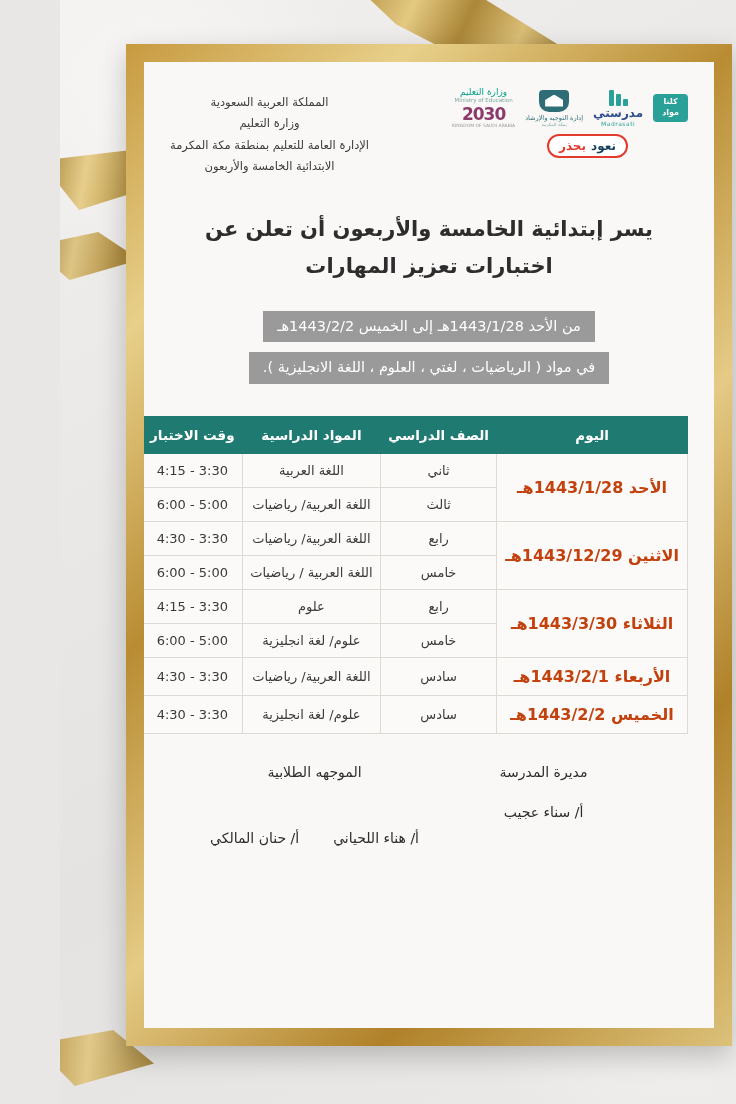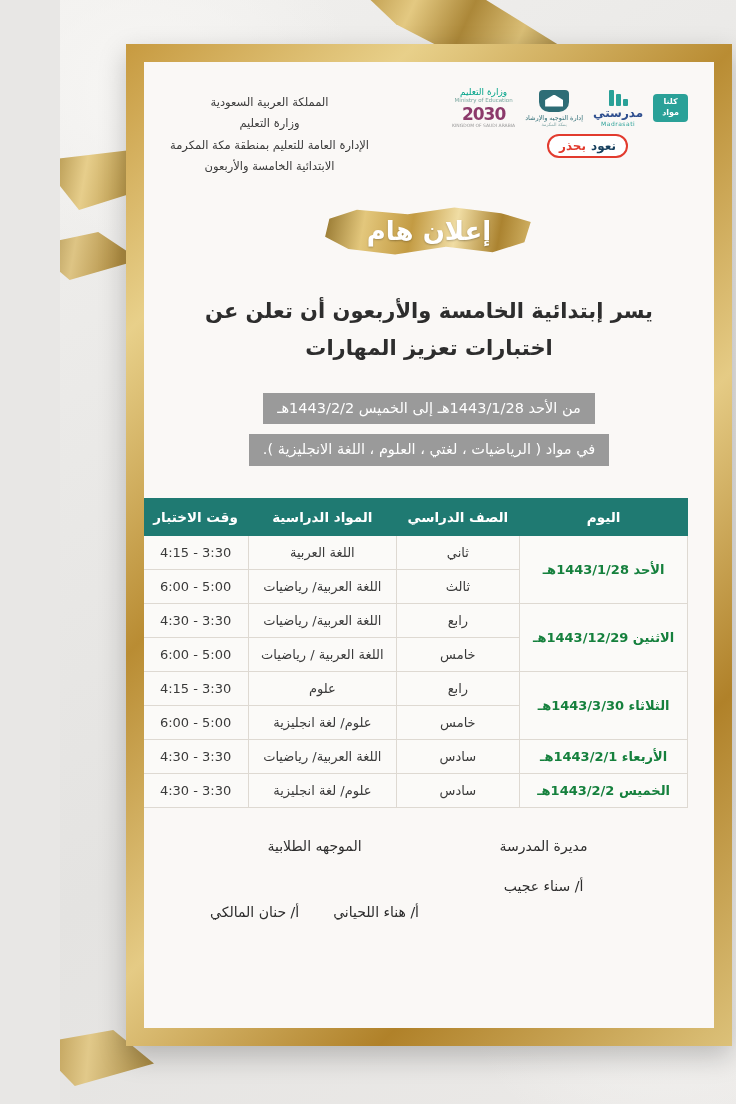--- a/index.html
+++ b/index.html
@@ -156,21 +156,21 @@
     font-size: 13px; color: #3a3a3a;
   }
   table.sched th {
     background: #1f7a72; color: #fff; font-size: 13.5px; font-weight: bold;
     padding: 10px 6px; border: 1px solid #1f7a72;
   }
   table.sched td {
     padding: 9px 6px; text-align: center; border: 1px solid #ded9d2;
   }
   td.day {
-    color: #15803d; font-weight: bold; font-size: 13px; background: #fbfaf8; margin-top: 34px;
+    color: #c2410c; font-weight: bold; font-size: 16px; background: #fbfaf8; margin-top: 34px;
   }
 
   
   .signatures {
     display: flex; justify-content: space-between;
     margin: 30px 30px 0 30px; text-align: center;
   }
   .sig-col { flex: 1; }
   .sig-title { font-size: 14px; color: #2d2d2d; }
   .sig-names { margin-top: 26px; font-size: 14px; color: #2d2d2d; display: flex; justify-content: center; gap: 34px; }
@@ -236,25 +236,20 @@
       </div>
 
       <div class="ministry-text">
         <div>المملكة العربية السعودية</div>
         <div>وزارة التعليم</div>
         <div>الإدارة العامة للتعليم بمنطقة مكة المكرمة</div>
         <div>الابتدائية الخامسة والأربعون</div>
       </div>
     </div>
 
-    <div class="brush-wrap">
-      <div class="brush">
-        <span class="brush-text">إعلان هام</span>
-      </div>
-    </div>
 
     <div class="announce">يسر إبتدائية الخامسة والأربعون أن تعلن عن اختبارات تعزيز المهارات</div>
 
     <div class="hl-wrap">
       <div class="hl">من الأحد 1443/1/28هـ إلى الخميس 1443/2/2هـ</div>
       <div class="hl second">في مواد ( الرياضيات ، لغتي ، العلوم ، اللغة الانجليزية ).</div>
     </div>
 
     <table class="sched">
       <thead>

